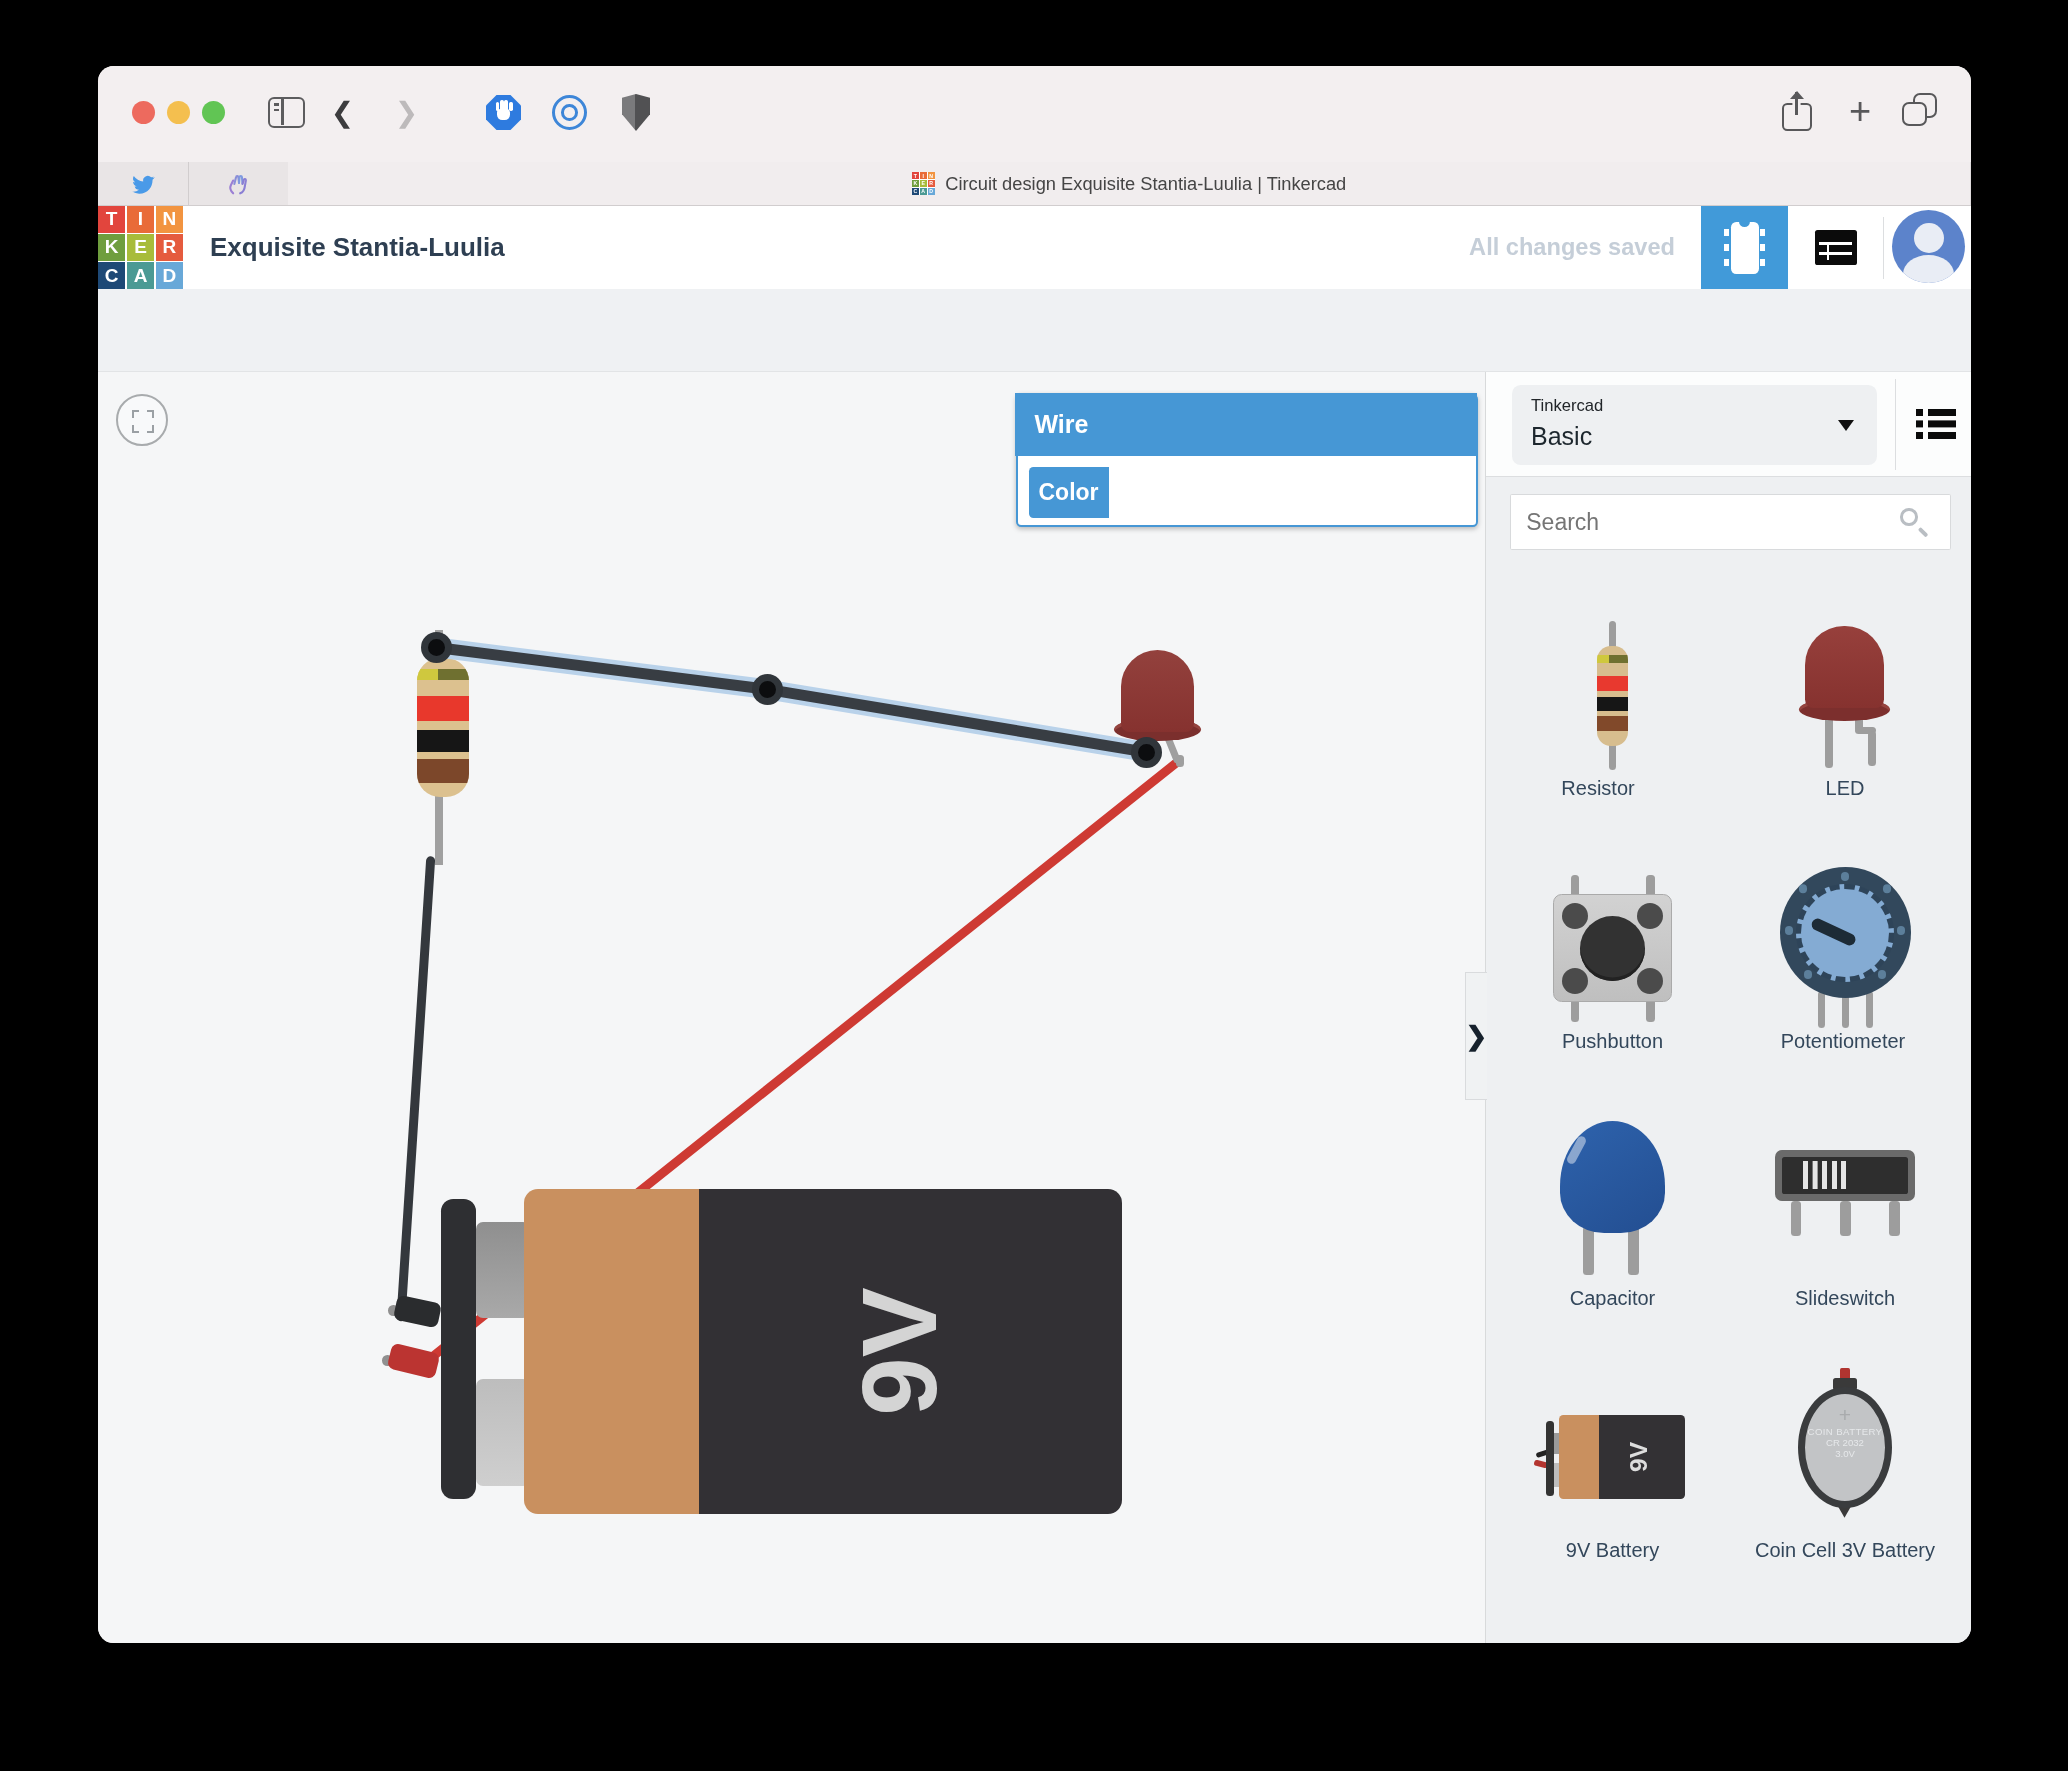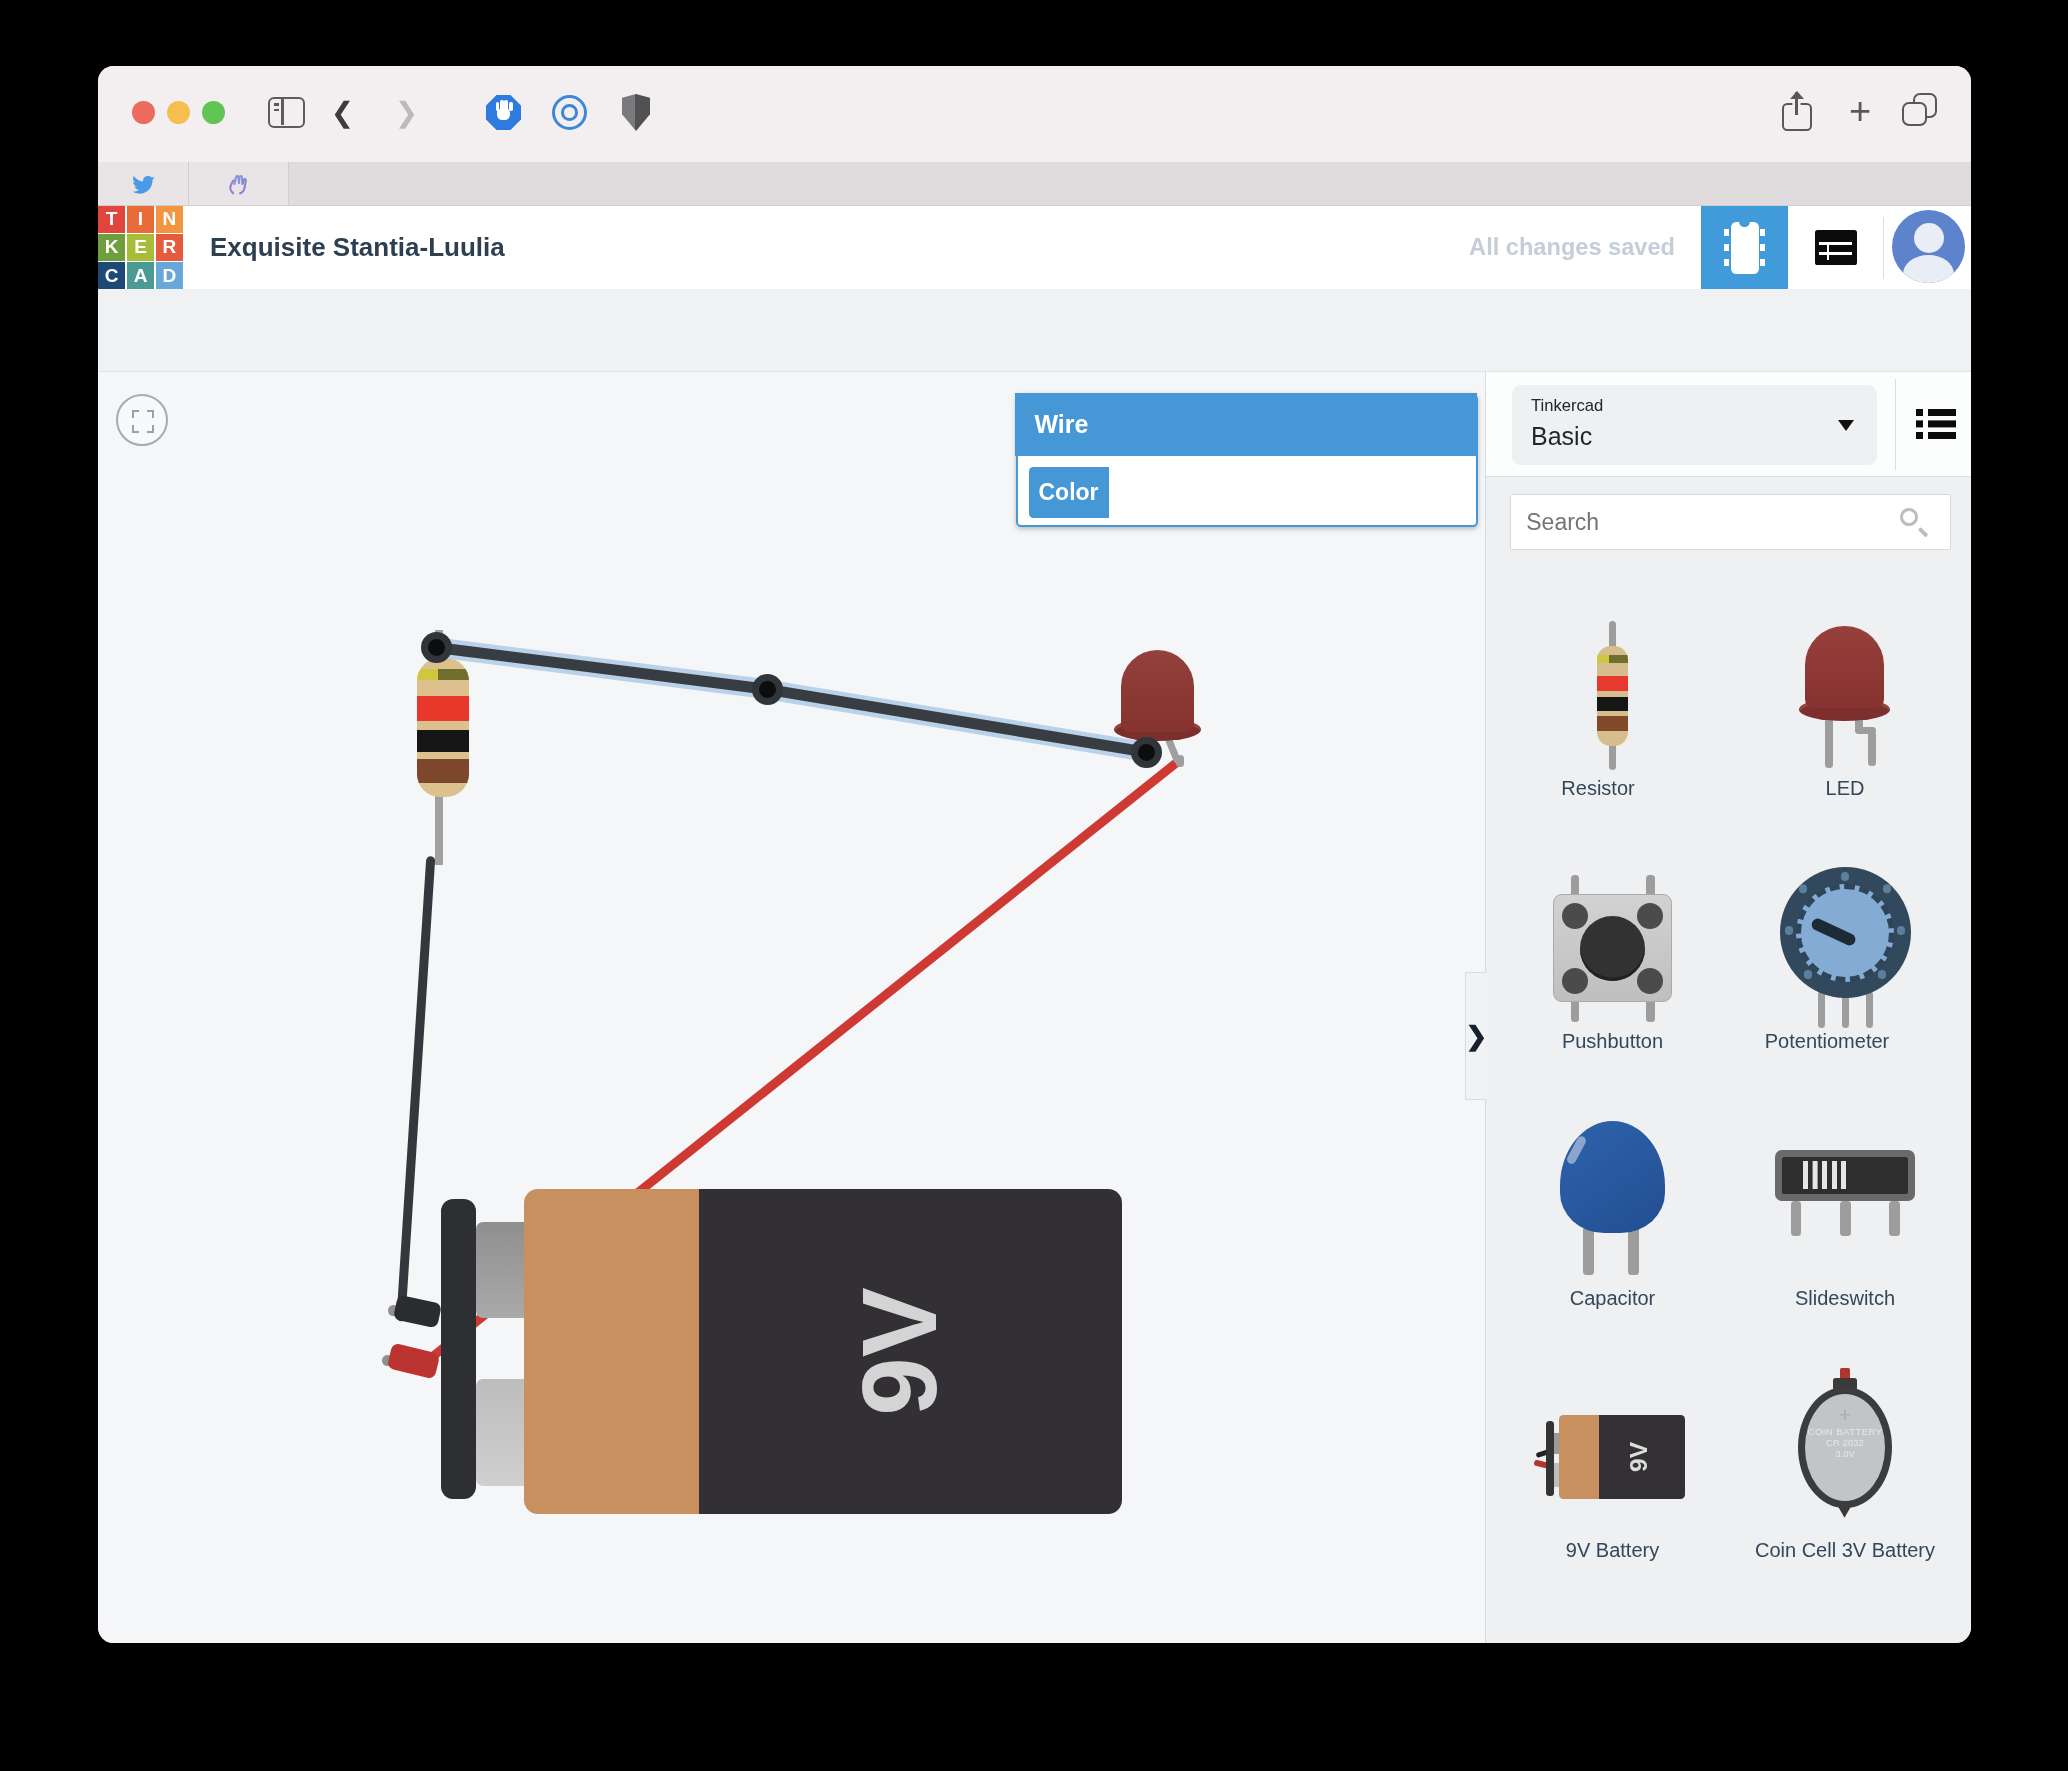--- a/index.html
+++ b/index.html
@@ -100,20 +100,34 @@
           </svg>
     </div>
     <div class="a pinnedtab f" style="left:91px;top:0;width:100px;">
       <svg width="28" height="28" viewBox="0 0 24 24" fill="none">
         <path d="M7 20c-2-2-3-5-2-7l2-4" stroke="#9b7fd4" stroke-width="1.8" stroke-linecap="round"></path>
         <path d="M8 12l1.5-6c.2-1 1.8-1 2 .2L12 11" stroke="#8b8fd8" stroke-width="1.8" stroke-linecap="round"></path>
         <path d="M12 11l.5-5c.1-1.2 1.9-1.2 2 0l.5 5.5" stroke="#7f9ae0" stroke-width="1.8" stroke-linecap="round"></path>
         <path d="M15 12l1-3.5c.4-1.1 2-.8 1.9.4L17 14c-.3 3-1.5 5-4 6" stroke="#8b7fd4" stroke-width="1.8" stroke-linecap="round"></path>
       </svg>
     </div>
+    <div class="a activetab f" style="left:190px;top:0;width:1682px;gap:10.5px;">
+      <span class="fav" style="width:23px;height:23px;">
+        <span style="background:#e2453d;font-size:5.2px;">T</span>
+            <span style="background:#e96b38;font-size:5.2px;">I</span>
+            <span style="background:#f29440;font-size:5.2px;">N</span>
+        <span style="background:#6f9e3e;font-size:5.2px;">K</span>
+            <span style="background:#a8bc3a;font-size:5.2px;">E</span>
+            <span style="background:#e55b3e;font-size:5.2px;">R</span>
+        <span style="background:#1e4976;font-size:5.2px;">C</span>
+            <span style="background:#4b9a94;font-size:5.2px;">A</span>
+            <span style="background:#68a8d8;font-size:5.2px;">D</span>
+      </span>
+      <span class="tabtitle">Circuit design Exquisite Stantia-Luulia | Tinkercad</span>
+    </div>
   </div>
 
   <div class="a tch">
     <div class="a logo" style="left:0;top:0;width:85px;height:83px;">
       <span style="background:#e2453d;">T</span>
           <span style="background:#e96b38;">I</span>
           <span style="background:#f29440;">N</span>
       <span style="background:#6f9e3e;">K</span>
           <span style="background:#a8bc3a;">E</span>
           <span style="background:#e55b3e;">R</span>
@@ -331,21 +345,21 @@
         <div class="a leg" style="left:38px;top:124px;width:7px;height:37px;"></div>
         <div class="a leg" style="left:62px;top:124px;width:7px;height:37px;"></div>
         <div class="a leg" style="left:86px;top:124px;width:7px;height:37px;"></div>
         <div class="a" style="left:0;top:0;width:131px;height:131px;background:#32485c;border-radius:50%;"></div>
         <div class="a" style="left:61px;top:5.2px;width:8.7px;height:8.7px;background:#5c7f9b;border-radius:50%;box-shadow:42px 12.2px 0 #5c7f9b,-42px 12.2px 0 #5c7f9b,56px 54px 0 #5c7f9b,-56px 54px 0 #5c7f9b,37px 98px 0 #5c7f9b,-37px 98px 0 #5c7f9b;"></div>
         <div class="a" style="left:16.6px;top:16.6px;width:98px;height:98px;background:#84abd3;border:5.2px dashed #2e4459;border-radius:50%;"></div>
         <div class="a" style="left:30px;top:59px;width:47px;height:12.2px;background:#1d2b36;border-radius:6.1px;transform:rotate(25deg);"></div>
       </div>
     </div>
     <div class="a complabel" style="left:17.5px;top:657px;width:218px;">Pushbutton</div>
-    <div class="a complabel" style="left:232px;top:657px;width:218px;">Potentiometer</div>
+    <div class="a complabel" style="left:248px;top:657px;width:218px;">Potentiometer</div>
 
     <div class="a f" style="left:17.5px;top:753px;width:218px;height:148px;">
       <div style="position:relative;width:105px;height:157px;">
         <div class="a leg" style="left:23px;top:105px;width:11.4px;height:49px;"></div>
         <div class="a leg" style="left:68px;top:105px;width:11.4px;height:49px;"></div>
         <div class="a" style="left:0;top:0;width:105px;height:112px;background:linear-gradient(145deg,#2e63ad,#234e91);border-radius:50% 50% 42% 42% / 58% 58% 36% 36%;"></div>
         <div class="a" style="left:12.2px;top:14px;width:8.7px;height:30px;background:rgba(255,255,255,.45);border-radius:5.2px;transform:rotate(28deg);"></div>
       </div>
     </div>
     <div class="a f" style="left:250px;top:753px;width:218px;height:148px;">

